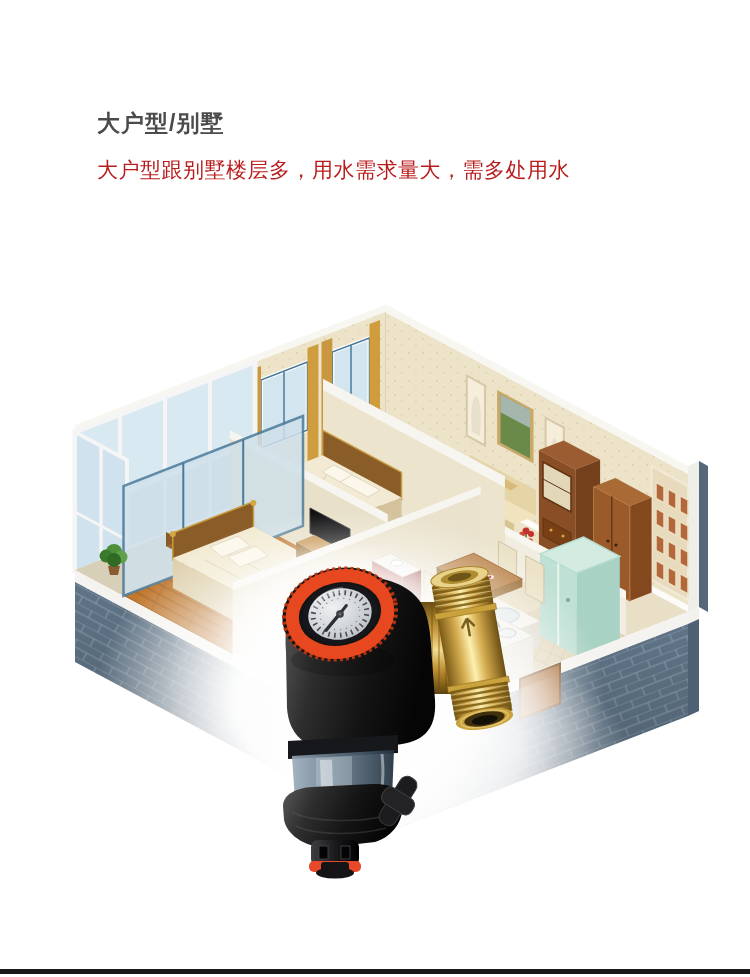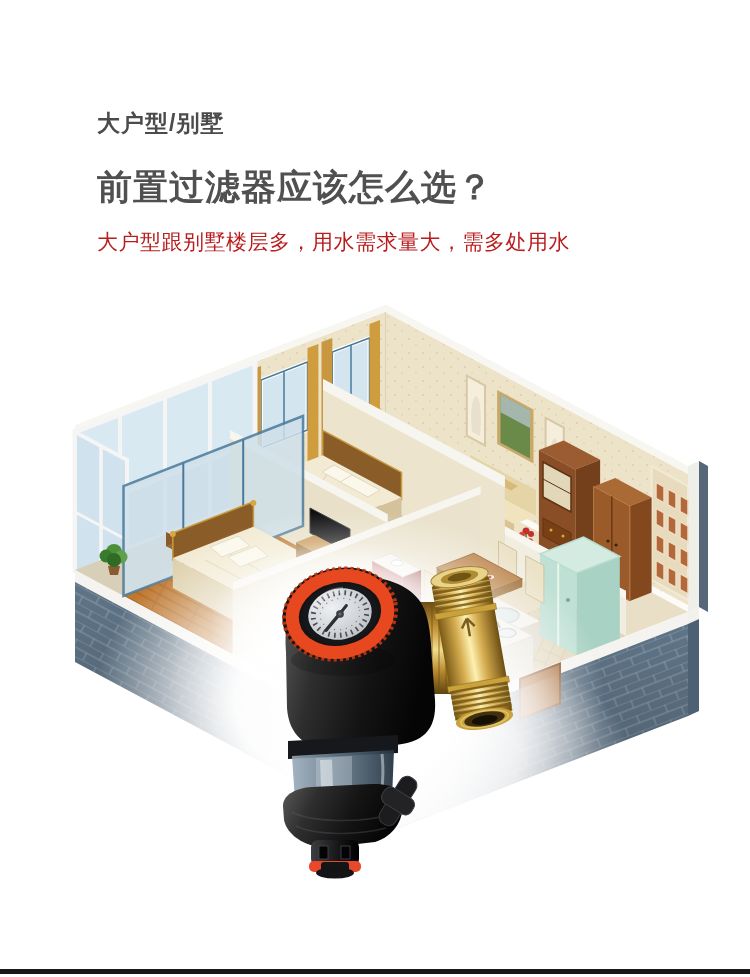--- a/index.html
+++ b/index.html
@@ -12,21 +12,20 @@
   .illustration{position:absolute;left:0;top:0;width:750px;height:977px;margin:0;}
   .bottom-divider{position:absolute;left:0;top:969px;width:750px;height:5px;background:#191919;}
 </style>
 </head>
 <body>
 
 <div class="page">
 
   <section class="copy">
     <h3 class="eyebrow">大户型/别墅</h3>
-    <h1 class="title">前置过滤器应该怎么选？</h1>
     <p class="desc">
       <span>大户型跟别墅楼层多，用水需求量大，需多处用水</span><br>
     </p>
   </section>
 
   <figure class="illustration">
   <svg width="750" height="977" viewBox="0 0 750 977" xmlns="http://www.w3.org/2000/svg">
     <defs>
       <pattern id="wp" width="14" height="14" patternUnits="userSpaceOnUse">
         <circle cx="3" cy="3" r="1.1" fill="#cdbd90"></circle>

